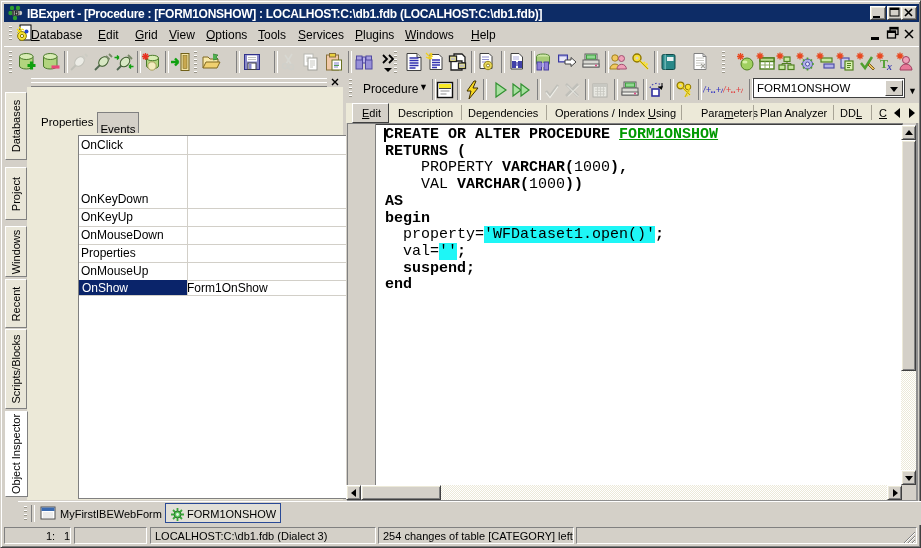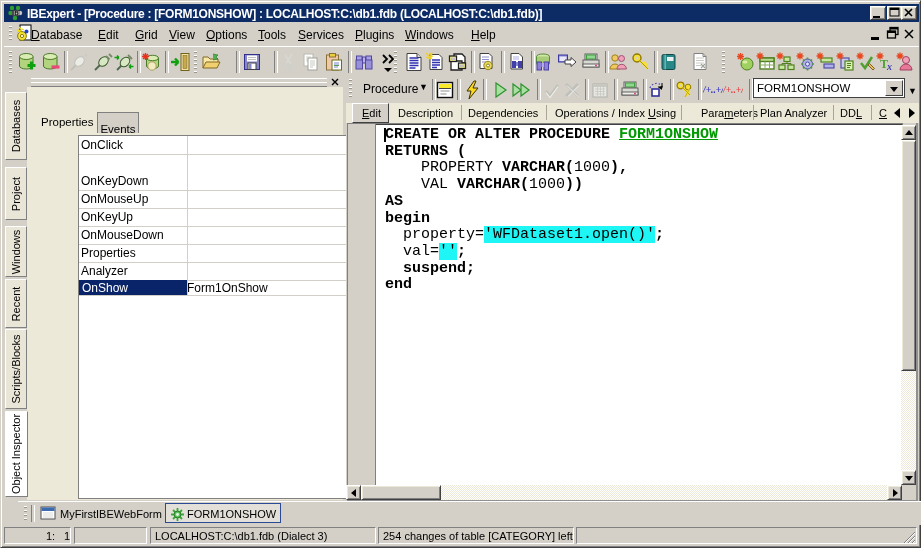--- a/index.html
+++ b/index.html
@@ -421,37 +421,34 @@
         <path d="M2 2 L8 8 M8 2 L2 8" stroke="#000" stroke-width="1.4"></path>
       </svg>
     <div id="pptabs">
       <span style="position:absolute;left:14px;top:4px;">Properties</span>
       <div id="evtab">Events</div>
     </div>
     <div id="grid">
       <div class="grow" style="top:0px">
           <span class="n">OnClick</span>
         </div>
-      <div class="grow" style="top:36px">
+      <div class="grow" style="top:54px">
           <span class="n">OnKeyDown</span>
-        </div>
-      <div class="grow" style="top:54px">
-          <span class="n">OnMouseUp</span>
         </div>
       <div class="grow" style="top:72px">
           <span class="n">OnKeyUp</span>
         </div>
       <div class="grow" style="top:90px">
           <span class="n">OnMouseDown</span>
         </div>
       <div class="grow" style="top:108px">
           <span class="n">Properties</span>
         </div>
       <div class="grow" style="top:126px">
-          <span class="n">Analyzer</span>
+          <span class="n">OnMouseUp</span>
         </div>
       <div class="grow" style="top:144px;height:15px;">
         <div style="position:absolute;left:0;top:0;width:108px;height:15px;background:#0a246a;color:#fff;">
             <span style="position:absolute;left:3px;top:1px;">OnShow</span>
           </div>
         <span class="v" style="top:1px">Form1OnShow</span>
       </div>
       <div id="gridcol"></div>
     </div>
   </div>

